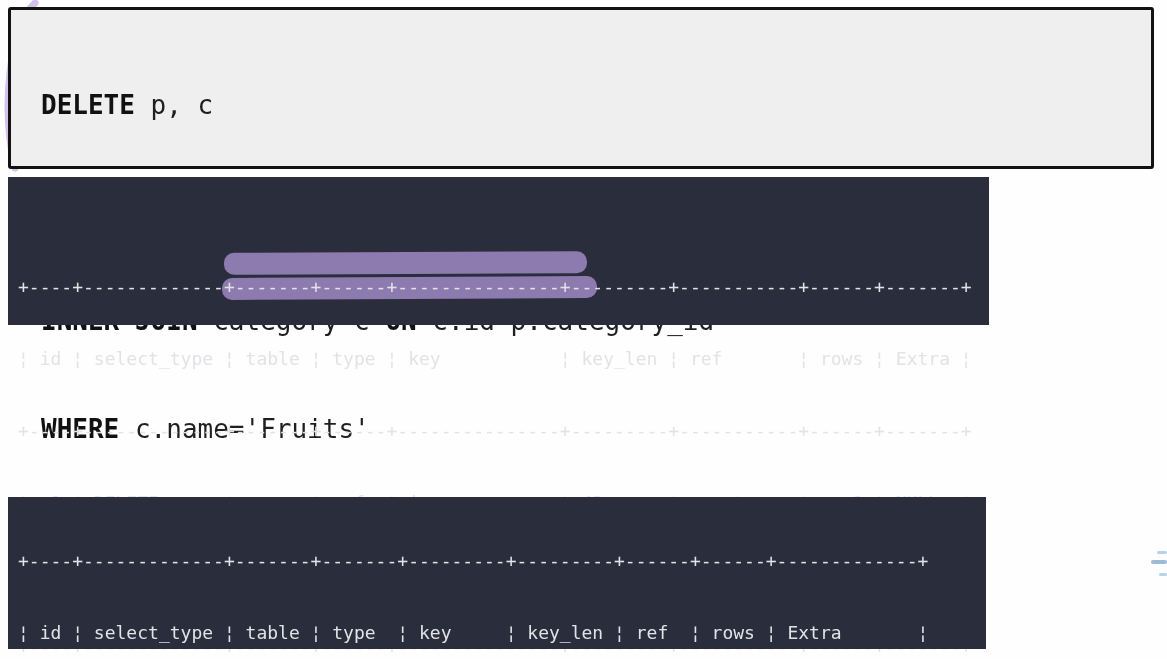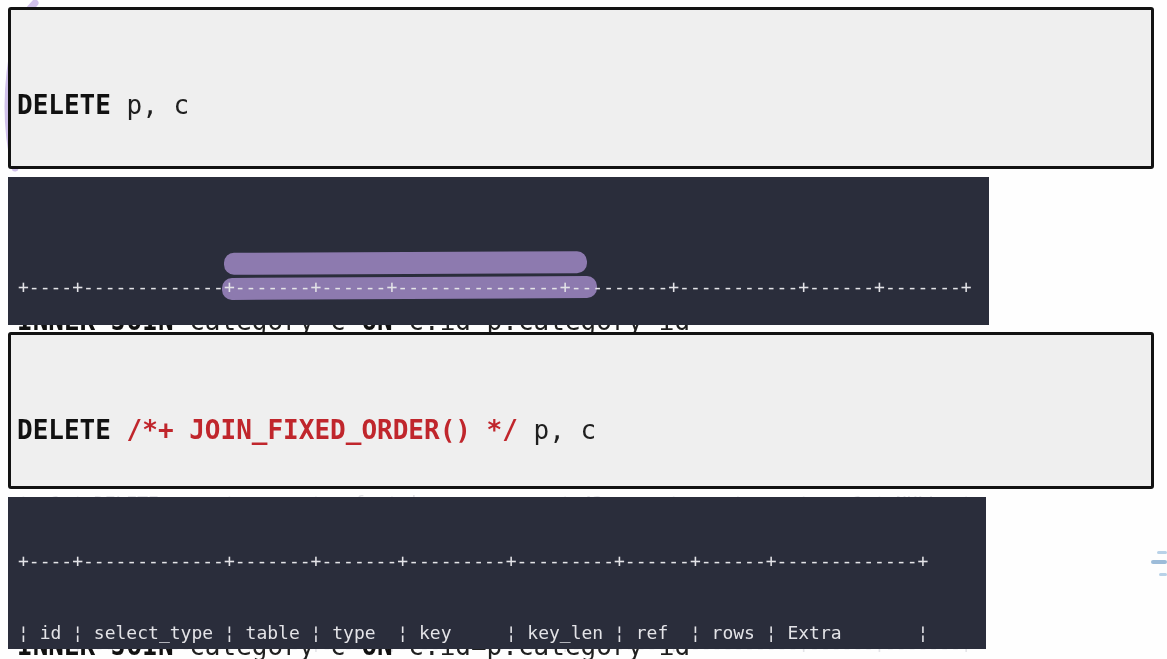--- a/index.html
+++ b/index.html
@@ -10,21 +10,21 @@
     overflow:hidden;
     font-family:"DejaVu Sans Mono","Liberation Mono",monospace;
   }
   
   .code-block{
     position:absolute;
     box-sizing:border-box;
     background:#efefef;
     border:3px solid #121212;
     border-radius:3px;
-    padding:5px 6px;
+    padding:5px 30px;
     font-size:26px;
     line-height:36px;
     color:#1c1c1c;
     z-index:2;
     white-space:pre;
   }
   #code1{left:8px;top:7px;width:1146px;height:162px;}
   #code2{left:8px;top:332px;width:1146px;height:157px;}
   .code-line{white-space:pre;}
   .code-line .kw{font-weight:bold;color:#111111;}
@@ -83,26 +83,20 @@
     <div id="hl-row-c" class="hl"></div>
     <div id="hl-row-p" class="hl"></div>
     <div class="term-line">+----+-------------+-------+------+---------------+---------+-----------+------+-------+</div>
     <div class="term-line">¦ id ¦ select_type ¦ table ¦ type ¦ key           ¦ key_len ¦ ref       ¦ rows ¦ Extra ¦</div>
     <div class="term-line">+----+-------------+-------+------+---------------+---------+-----------+------+-------+</div>
     <div class="term-line">¦  1 ¦ DELETE      ¦ c     ¦ ref  ¦ ix_name       ¦ 43      ¦ const     ¦    1 ¦ NULL  ¦</div>
     <div class="term-line">¦  1 ¦ DELETE      ¦ p     ¦ ref  ¦ ix_categoryid ¦ 4       ¦ test.c.id ¦   16 ¦ NULL  ¦</div>
     <div class="term-line">+----+-------------+-------+------+---------------+---------+-----------+------+-------+</div>
   </div>
 
-  <div id="code2" class="code-block">
-    <div class="code-line"><span class="kw">DELETE </span><span class="hint">/*+ JOIN_FIXED_ORDER() */</span><span class="p"> p, c</span></div>
-    <div class="code-line"><span class="kw">FROM</span><span class="p"> product p</span></div>
-    <div class="code-line"><span class="kw">INNER JOIN</span><span class="p"> category c </span><span class="kw">ON</span><span class="p"> c.id=p.category_id</span></div>
-    
-  </div>
 
   <div id="term2" class="terminal">
     <div class="term-line">+----+-------------+-------+-------+---------+---------+------+------+-------------+</div>
     <div class="term-line">¦ id ¦ select_type ¦ table ¦ type  ¦ key     ¦ key_len ¦ ref  ¦ rows ¦ Extra       ¦</div>
     
     
     
     
   </div>
 

